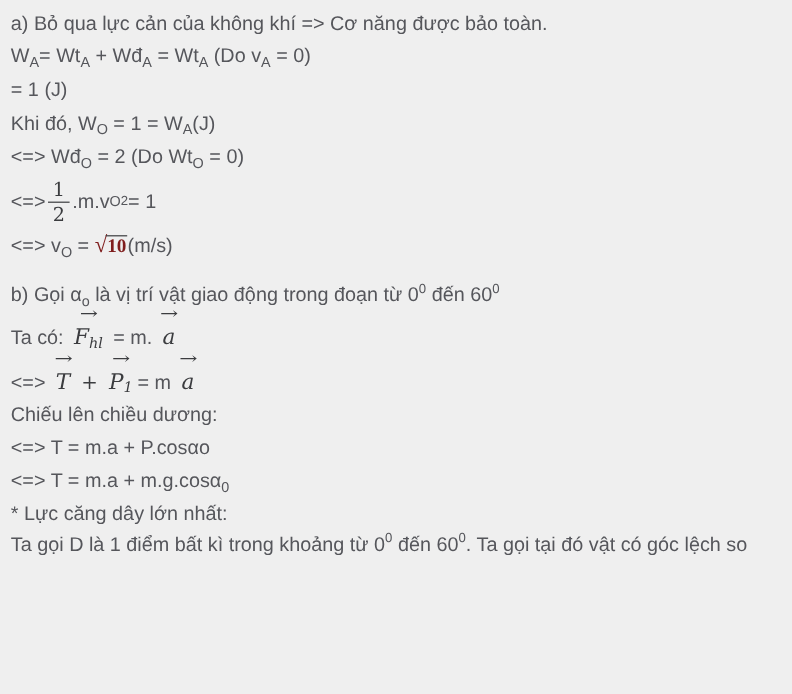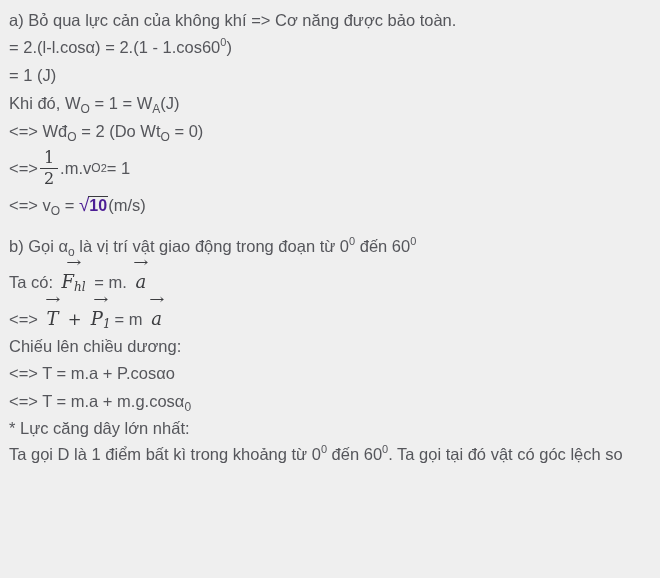--- a/index.html
+++ b/index.html
@@ -64,22 +64,22 @@
     border-bottom: 1.5px solid #3b3c3f;
     line-height: 18px;
   }
   .frac .den {
     display: block;
     line-height: 18px;
     padding-top: 1px;
   }
   
   .sqrt {
-    font-family: Liberation Sans, sans-serif;
-    color: #4c1d95;
+    font-family: Liberation Serif, serif;
+    color: #7f1d1d;
     white-space: nowrap;
   }
   .sqrt .radical {
     font-size: 19px;
     margin-right: -1px;
   }
   .sqrt .radicand {
     border-top: 1.5px solid #3b3c3f;
     padding: 0 1px;
     font-weight: bold;
@@ -111,21 +111,21 @@
     vertical-align: -3px;
     text-align: center;
   }
 </style>
 </head>
 <body>
 
 <div id="page">
   <div id="content">
       <div class="line text"><span>a) Bỏ qua lực cản của không khí =&gt; Cơ năng được bảo toàn.</span></div>
-      <div class="line formula"><span>= 2.(l-l.cosα) = 2.(1 - 1.cos60</span><sup>0</sup><span>)</span></div>
+      <div class="line formula"><span>W</span><sub>A</sub><span>= Wt</span><sub>A</sub><span> + Wđ</span><sub>A</sub><span> = Wt</span><sub>A</sub><span> (Do v</span><sub>A</sub><span> = 0)</span></div>
       <div class="line formula"><span>= 1 (J)</span></div>
       <div class="line formula"><span>Khi đó, W</span><sub>O</sub><span> = 1 = W</span><sub>A</sub><span>(J)</span></div>
       <div class="line formula"><span>&lt;=&gt; Wđ</span><sub>O</sub><span> = 2 (Do Wt</span><sub>O</sub><span> = 0)</span></div>
       <div class="line frac-line">
         <span>&lt;=&gt; </span>
         <span class="frac">
           <span class="num">1</span>
           <span class="den">2</span>
         </span>
         <span>.m.v</span>

